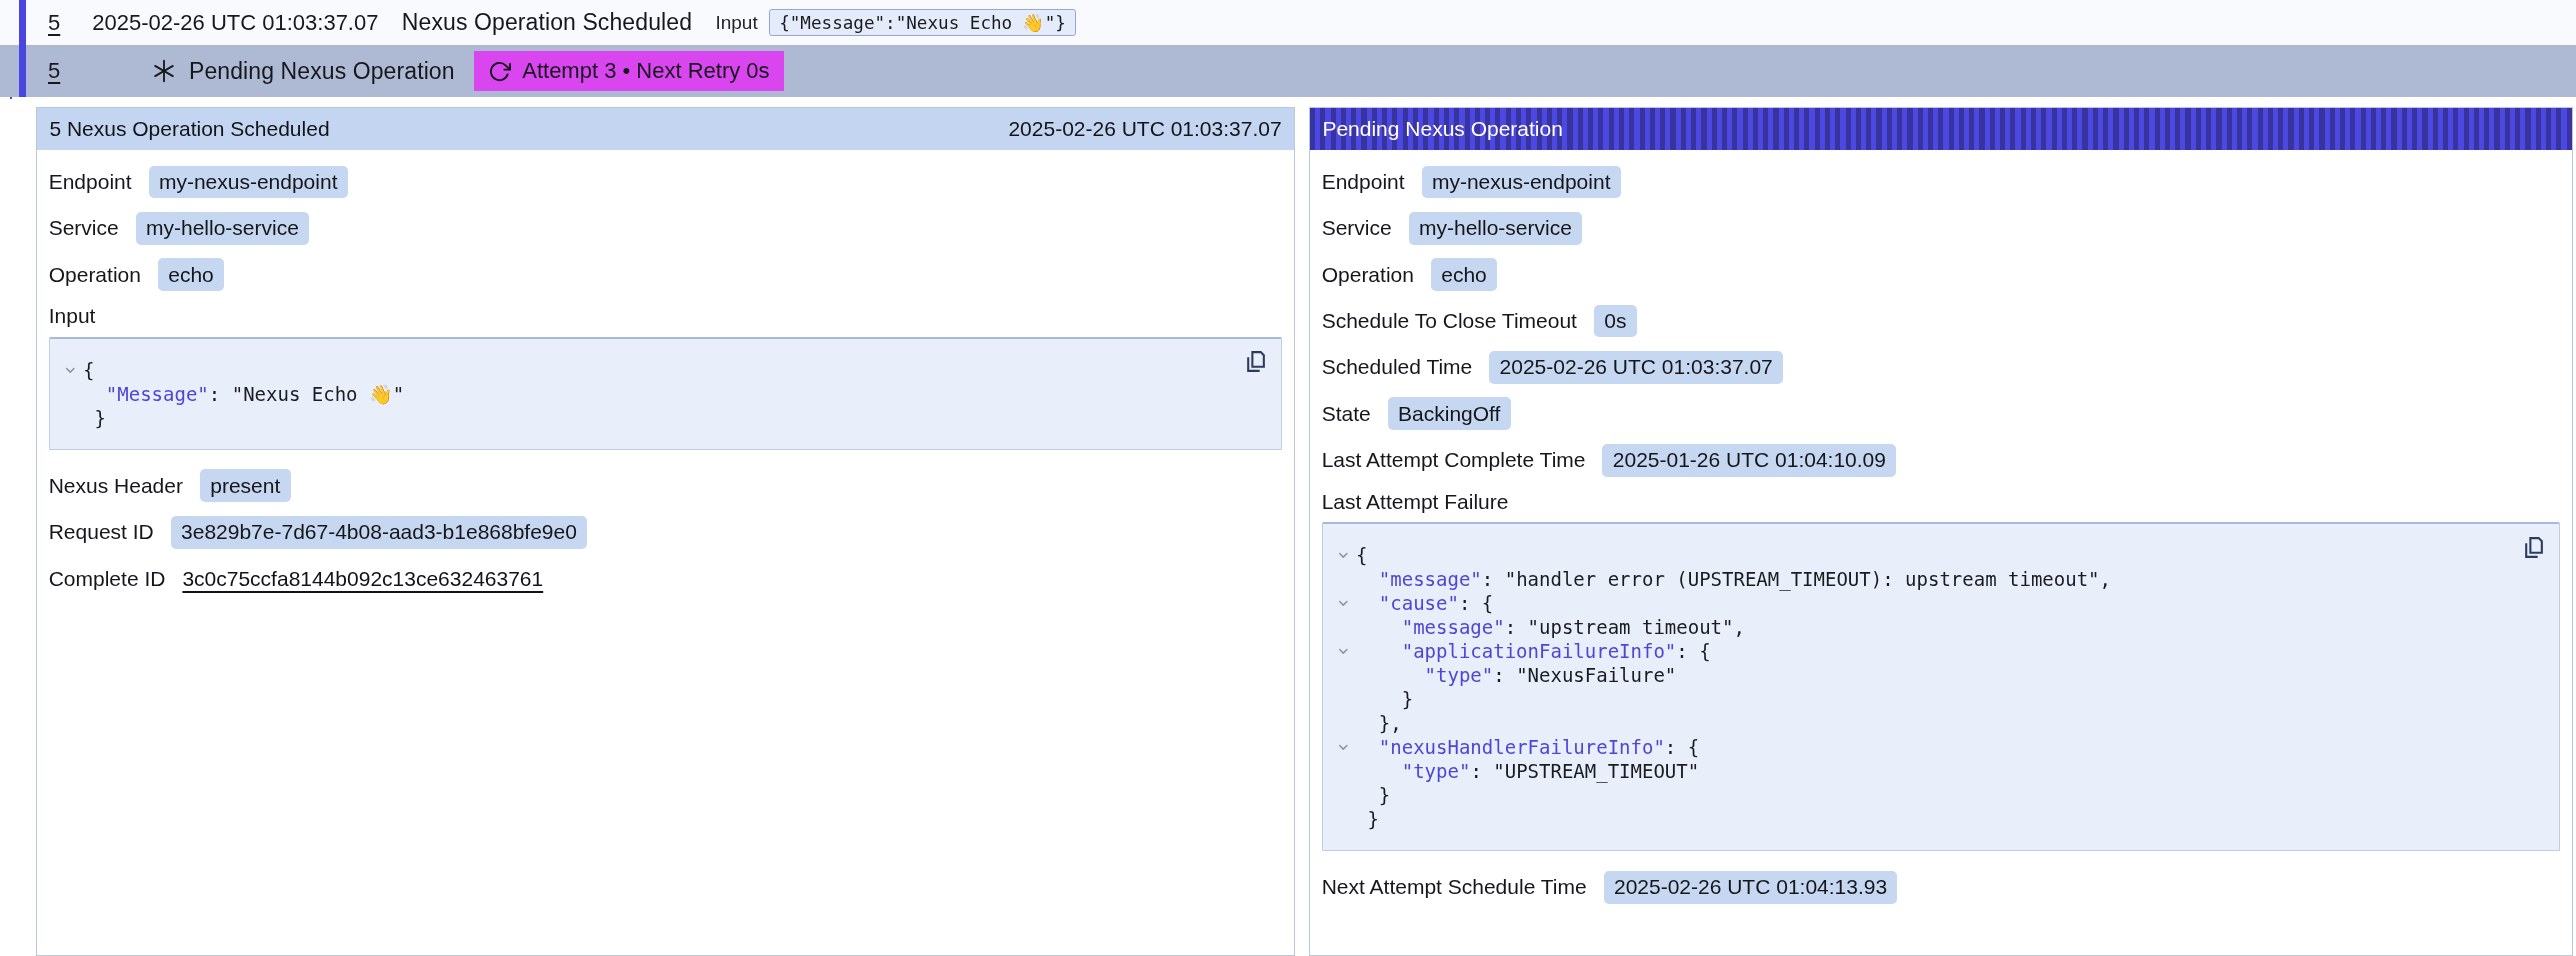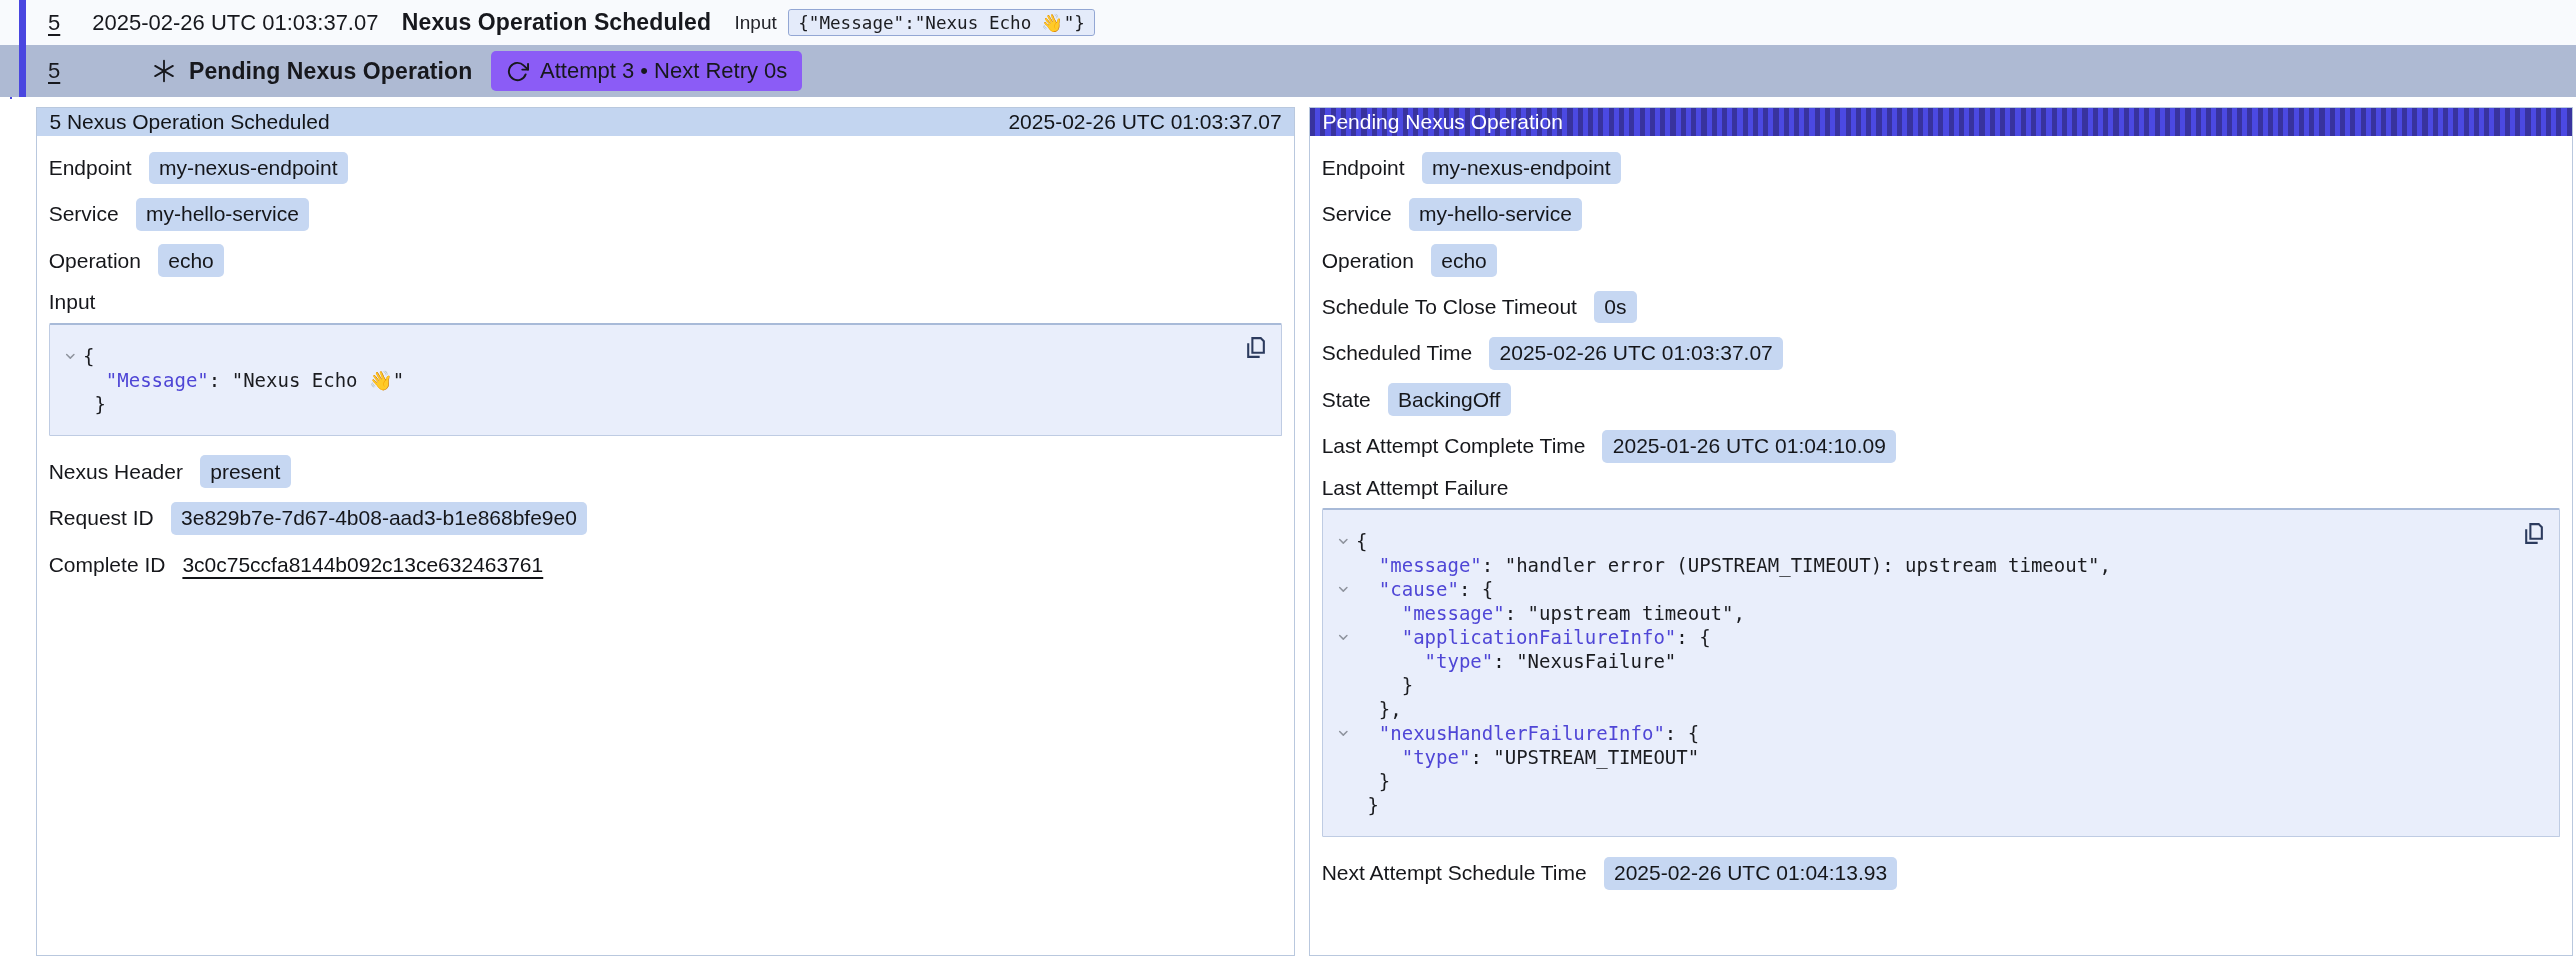--- a/index.html
+++ b/index.html
@@ -15,39 +15,39 @@
   .tl-node-current { position:absolute; left:5.1px; top:63px; width:14.6px; height:14.6px; border-radius:50%;
                      background:#0f1014; box-shadow:0 0 0 2.9px rgba(122,110,232,.6); z-index:2; }
 
   
   .rows { position:relative; z-index:2; }
   .event-row { display:flex; align-items:center; padding-left:35px; }
   .row-scheduled { height:45px; background:#f8fafd; }
   .row-pending   { height:52px; background:#aebad3; }
   .event-id { font-size:22px; color:#17181d; text-decoration:underline; text-underline-offset:3.7px; margin-left:13px; }
   .row-scheduled .event-time { font-size:22px; margin-left:32px; }
-  .event-title { font-size:23px; font-weight:700; letter-spacing:0.1px; }
+  .event-title { font-size:23px; font-weight:400; letter-spacing:0.1px; }
   .row-scheduled .event-title { margin-left:23.4px; }
   .inline-input-label { font-size:19px; margin-left:23.4px; color:#23242a; }
   .inline-input-chip { margin-left:11.7px; font-family:"DejaVu Sans Mono","Liberation Mono",monospace;
                        font-size:17.6px; background:#e4ebfa; border:1.5px solid #93a7d4; border-radius:2.9px;
                        padding:2.9px 8.8px; color:#1b1c20; }
   .row-pending .event-title { margin-left:11.7px; }
   .asterisk { width:26px; height:26px; margin-left:91px; color:#17181d; flex:none; }
-  .retry-badge { margin-left:19px; display:flex; align-items:center; gap:11px; background:#8b5cf6;
-                 border-radius:5px; padding:6.6px 14.6px; font-size:22px; color:#17181d; }
+  .retry-badge { margin-left:19px; display:flex; align-items:center; gap:11px; background:#d946ef;
+                 border-radius:0; padding:6.6px 14.6px; font-size:22px; color:#17181d; }
   .retry-badge svg { width:23px; height:23px; flex:none; }
 
   
   .panels { display:flex; gap:14px; margin-top:10.3px; padding:0 2.9px 0 36px;
             height:849px; align-items:stretch; }
   .panel { border:0.7px solid #b9c8de; background:#ffffff; overflow:hidden; }
   .panel-left { width:1259px; flex:none; }
   .panel-right { flex:1; }
-  .panel-header { height:28px; display:flex; align-items:center; justify-content:space-between;
+  .panel-header { height:42px; display:flex; align-items:center; justify-content:space-between;
                   padding:0 12.4px; font-size:21px; }
   .panel-left .panel-header { background:#c3d5f0; color:#121418; }
   .panel-right .panel-header { color:#ffffff; font-weight:500;
       background:repeating-linear-gradient(90deg,#38339e 0 5.1px,#4b49e2 5.1px 10.3px); }
   .panel-body { padding:14.6px 11.7px 11.7px 11.7px; }
 
   .field-row { display:flex; align-items:center; gap:17px; min-height:34px; margin-bottom:12.4px; }
   .field-label { font-size:21px; color:#16171b; }
   .field-chip { background:#c6d7f2; border-radius:5px; padding:4.4px 10.3px; font-size:21px; color:#15161a; }
   .field-link { font-size:21px; color:#121317; text-decoration:underline; text-underline-offset:5.1px;

